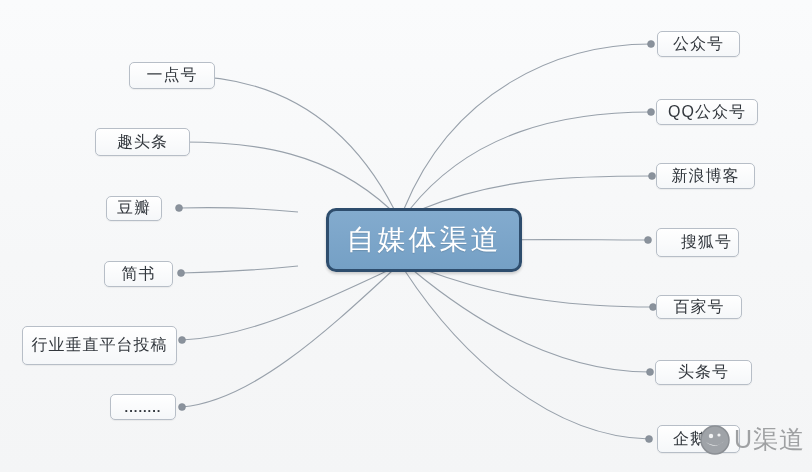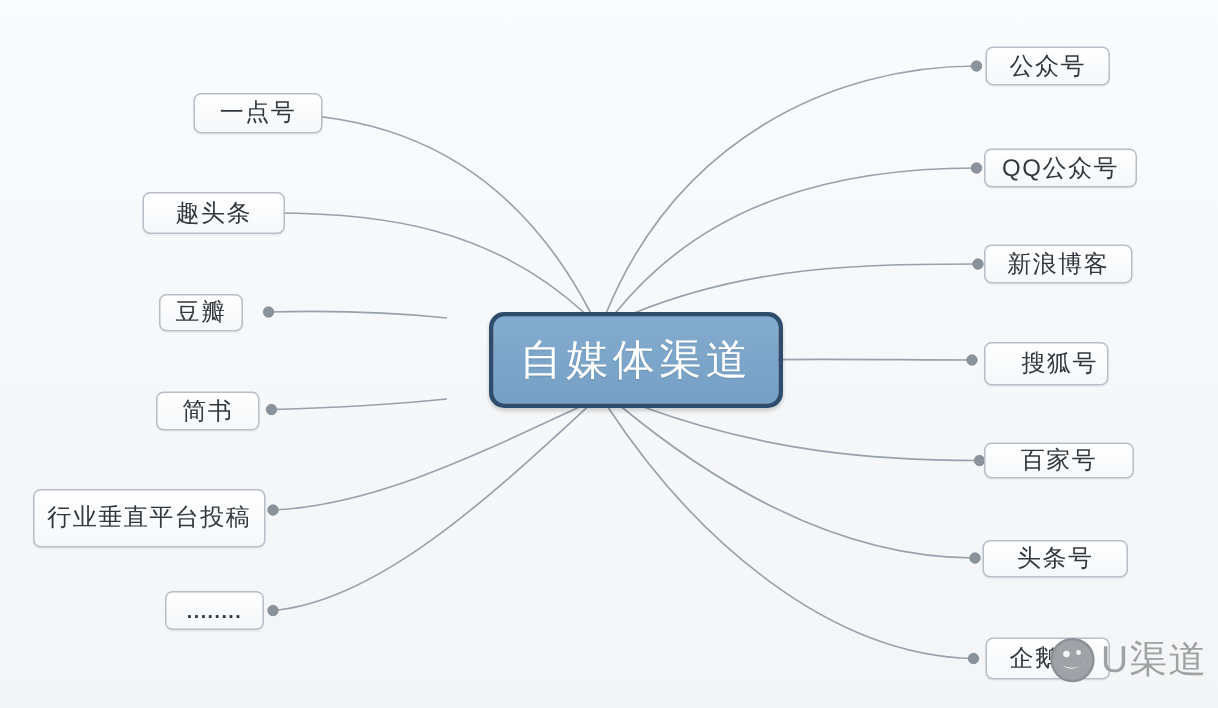--- a/index.html
+++ b/index.html
@@ -64,21 +64,21 @@
   .n-l0 { left:  91px; top:  62px; width:  86px; height: 27px; margin-left: 38px; }
   .n-l1 { left:  95px; top: 128px; width:  95px; height: 28px; }
   .n-l2 { left: 106px; top: 196px; width:  56px; height: 25px; }
   .n-l3 { left: 104px; top: 261px; width:  69px; height: 26px; }
   .n-l4 { left:  22px; top: 326px; width: 155px; height: 39px; }
   .n-l5 { left: 110px; top: 394px; width:  66px; height: 26px; font-size: 13px; font-weight: bold; letter-spacing: 1px; }
   .n-r0 { left: 657px; top:  31px; width:  83px; height: 26px; }
   .n-r1 { left: 656px; top:  99px; width: 102px; height: 26px; }
   .n-r2 { left: 656px; top: 163px; width:  99px; height: 26px; }
   .n-r3 { left: 656px; top: 228px; width:  83px; height: 29px; padding-left: 18px; }
-  .n-r4 { left: 656px; top: 295px; width:  100px; height: 24px; }
+  .n-r4 { left: 656px; top: 295px; width:  86px; height: 24px; }
   .n-r5 { left: 655px; top: 360px; width:  97px; height: 25px; }
   .n-r6 { left: 657px; top: 425px; width:  83px; height: 28px; }
 
   .watermark {
     position: absolute;
     left: 699px; top: 423px;
     display: flex;
     align-items: center;
     z-index: 5;
   }

